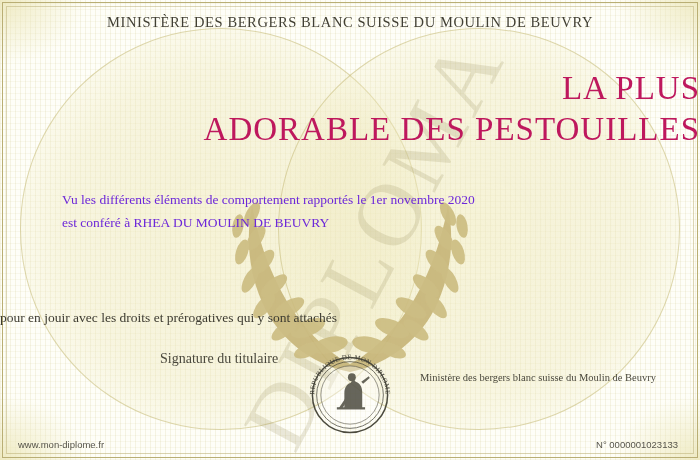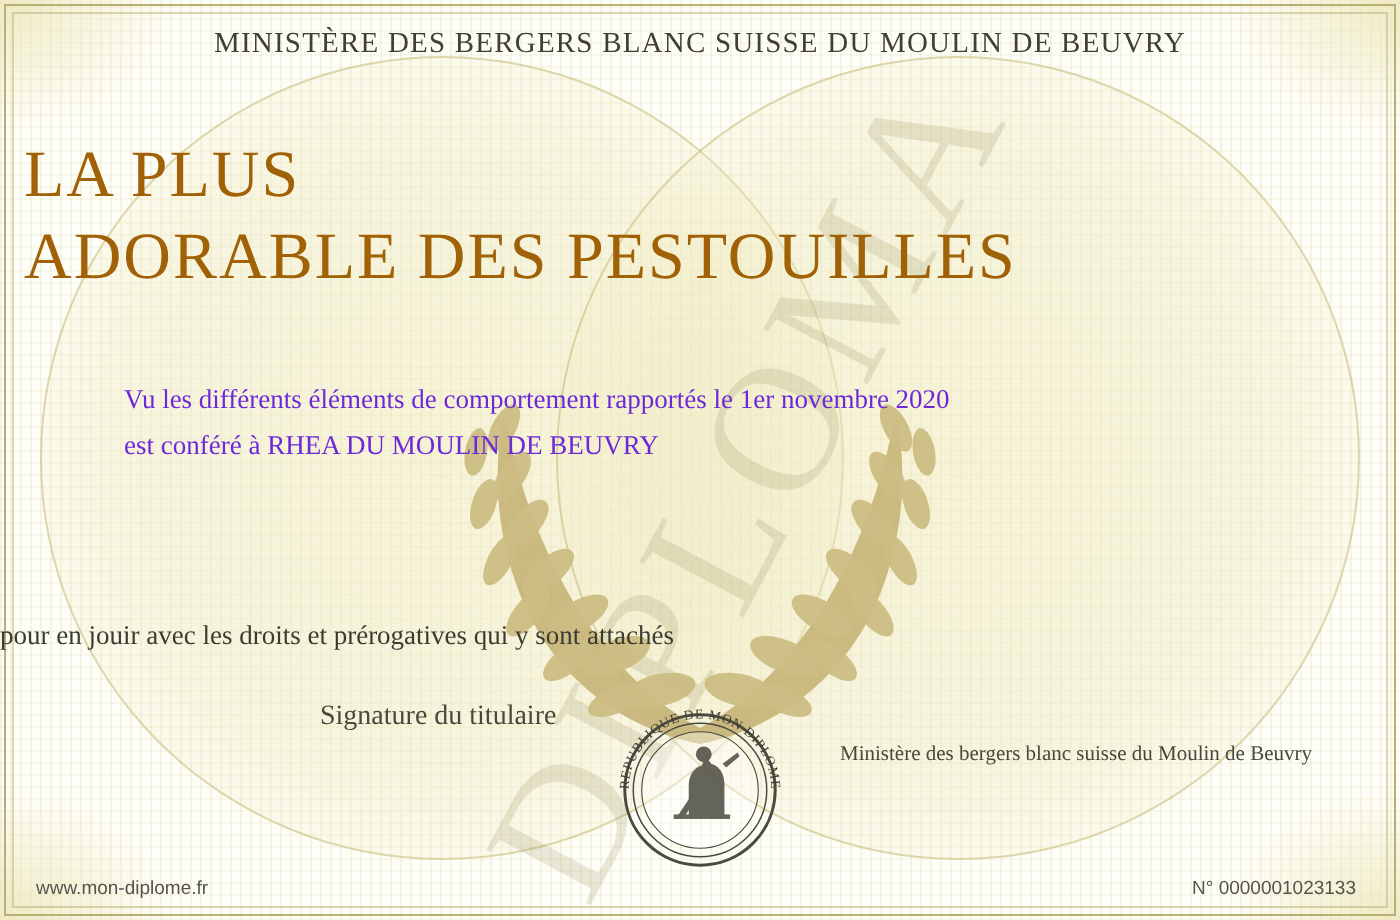--- a/index.html
+++ b/index.html
@@ -110,22 +110,22 @@
     text-align: center;
     font-size: 14.5px;
     letter-spacing: .6px;
     font-variant: small-caps;
     color: #413f33;
   }
   .title-block {
     position: absolute;
     top: 70px;
     left: 12px; right: 0;
-    text-align: left;
-    color: #a16207;
+    text-align: right;
+    color: #be185d;
   }
   .title-line1 {
     font-size: 33px;
     letter-spacing: 1px;
   }
   .title-line2 {
     font-size: 33px;
     letter-spacing: 1px;
     margin-top: 4px;
   }

